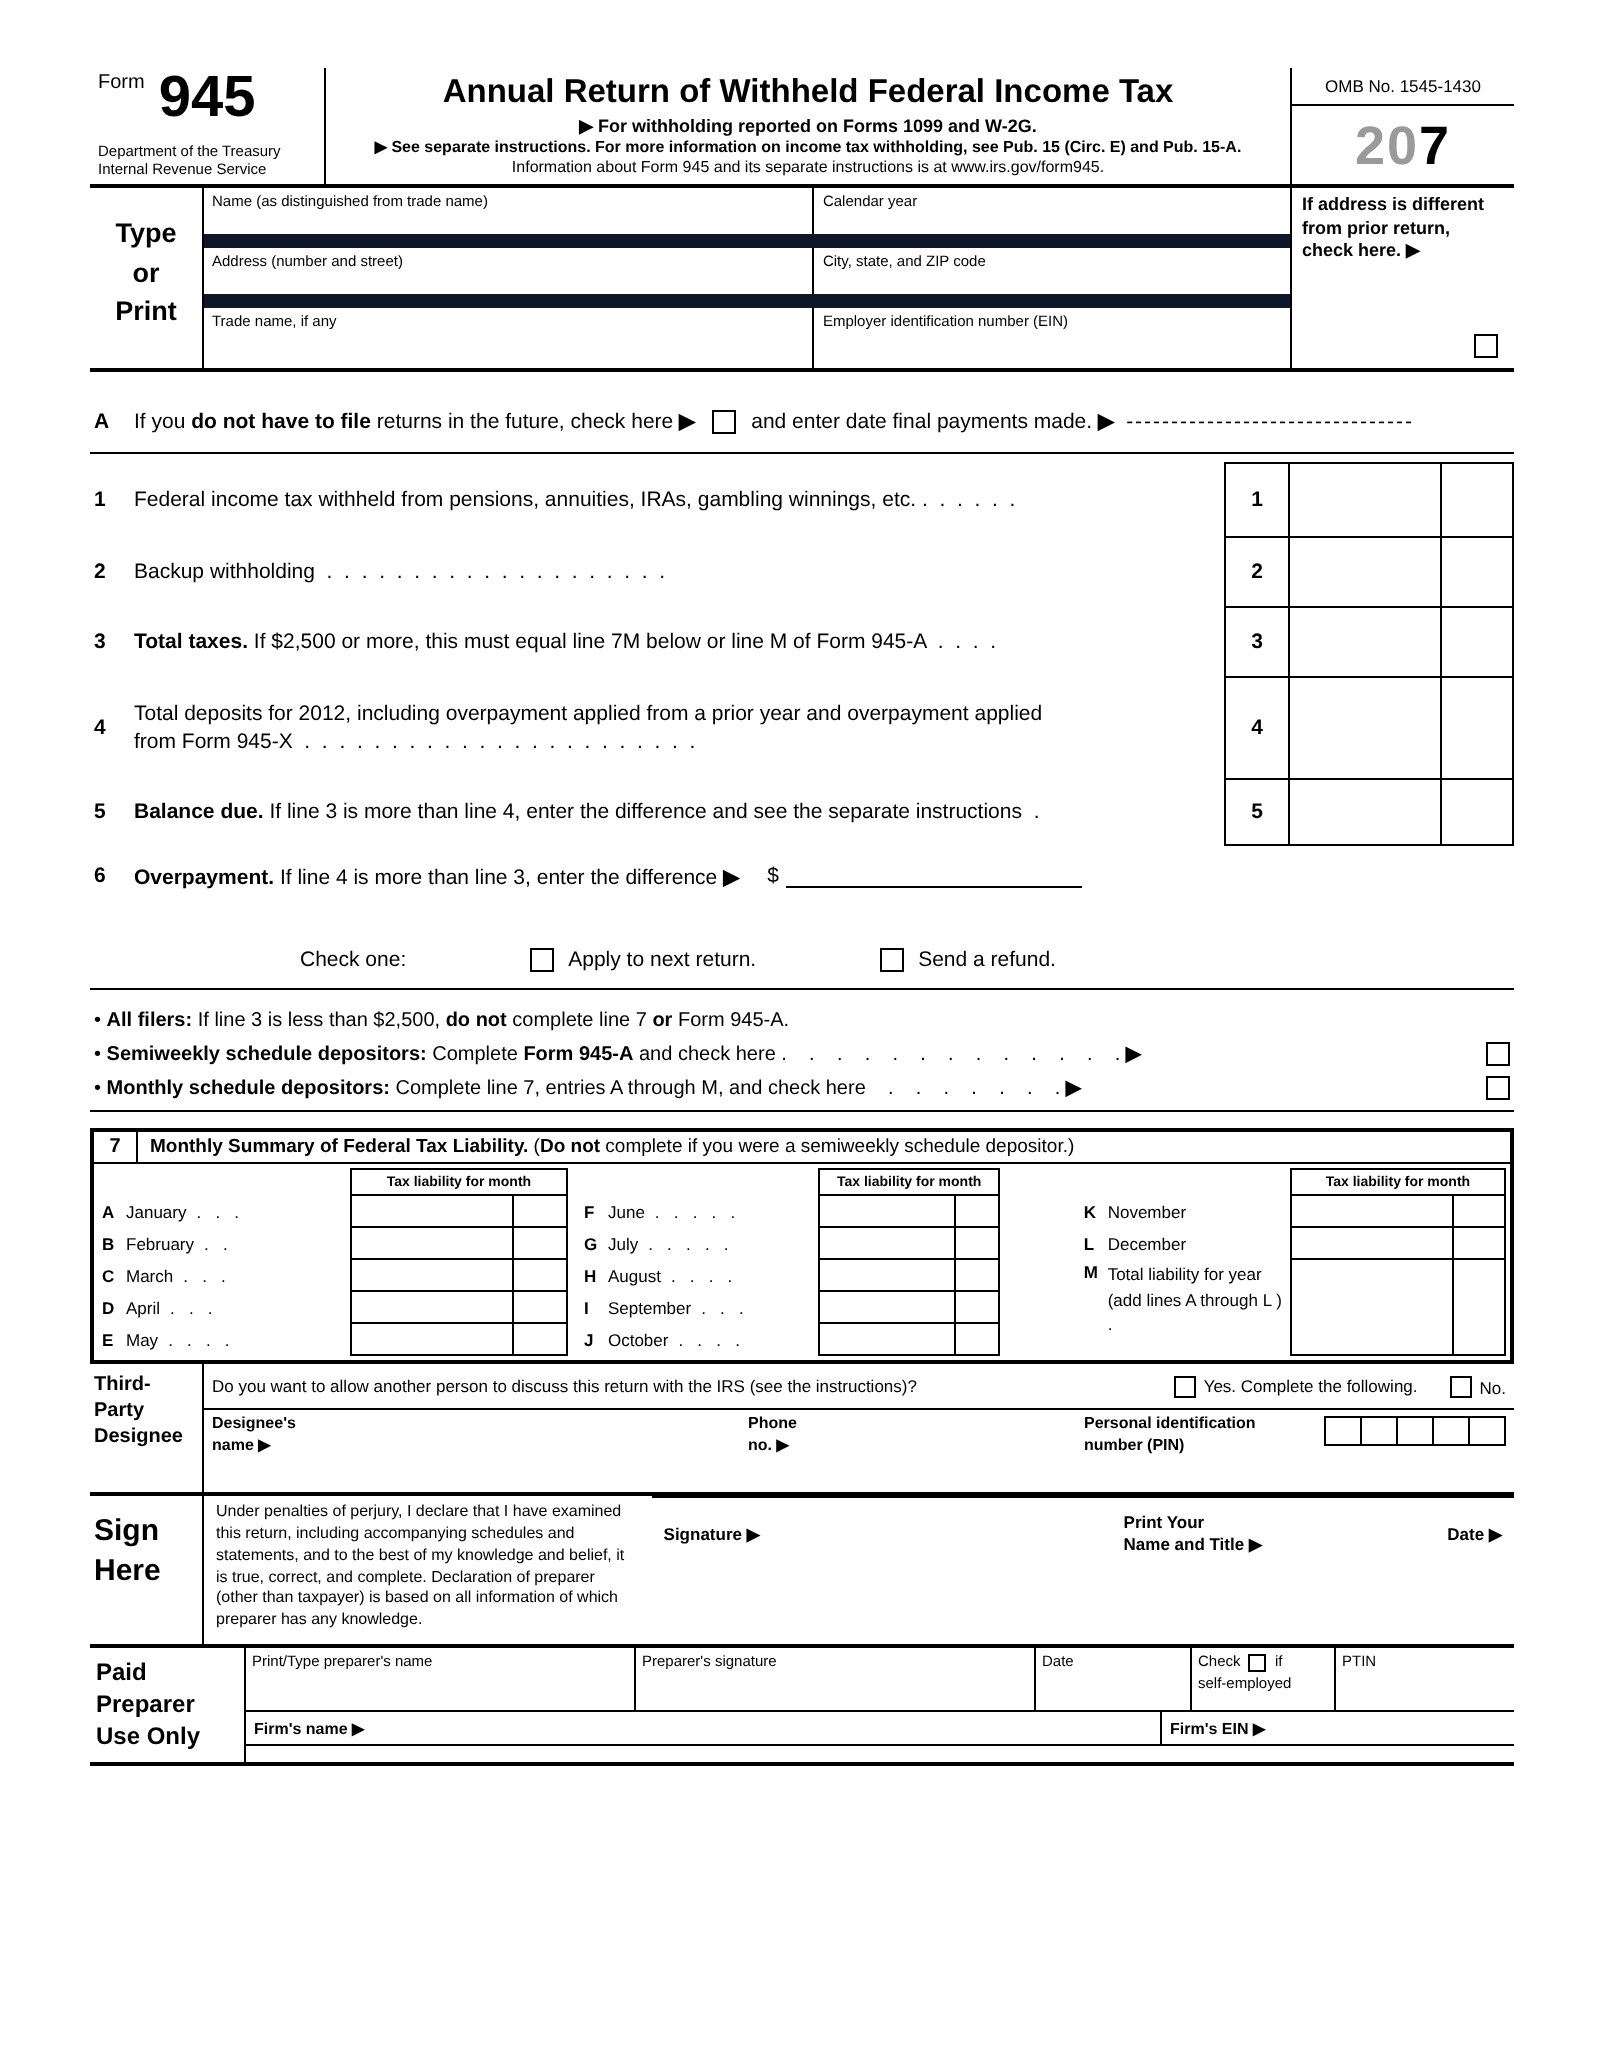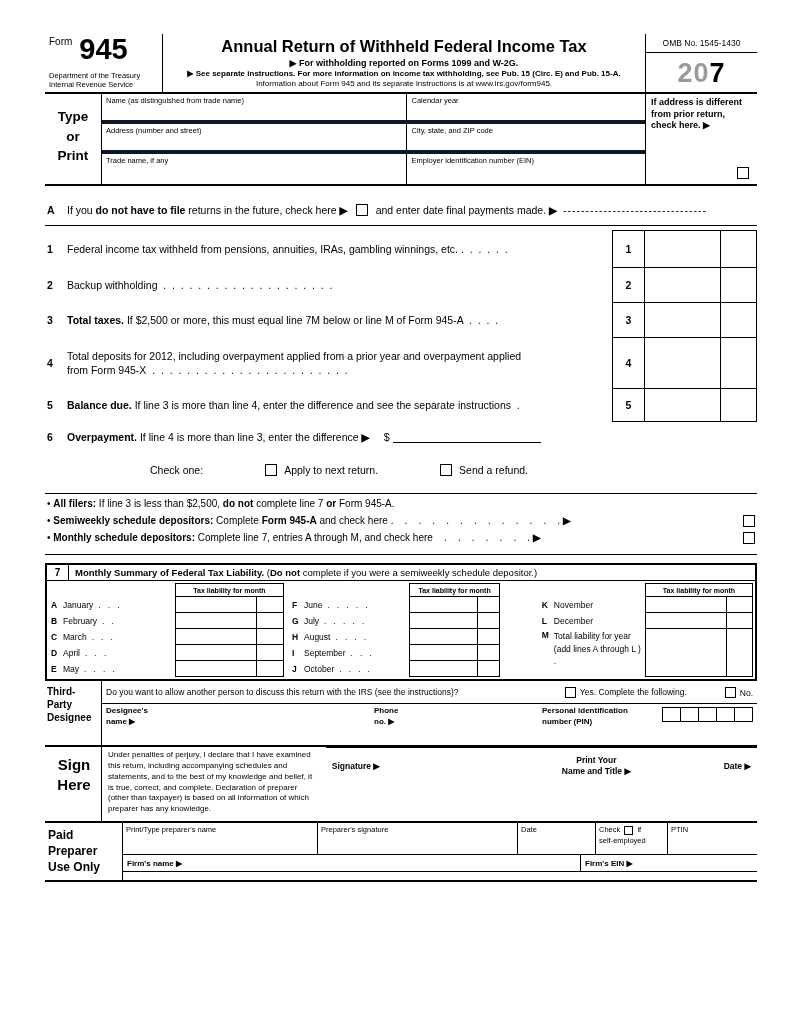--- a/index.html
+++ b/index.html
@@ -19,21 +19,21 @@
   .sub3 { font-size:8px; margin-top:1px; }
   .h-right { width:112px; border-left:1px solid #000; text-align:center; }
   .omb { font-size:8.5px; padding:4px 2px; border-bottom:1px solid #000; }
   .year { font-size:27px; font-weight:bold; padding-top:5px; letter-spacing:1px; }
   .y-light { color:#9a9a9a; }
 
   
   .entity { display:flex; border-bottom:2px solid #000; }
   .e-side { width:57px; border-right:1px solid #000; text-align:center; font-weight:bold; font-size:13.5px; padding-top:13px; line-height:1.45; }
   .e-grid { flex:1; display:flex; flex-direction:column; }
-  .e-row { display:flex; height:30px; border-bottom:4px solid #0f172a; }
+  .e-row { display:flex; height:30px; border-bottom:7px solid #0f172a; }
   .e-row:last-child { border-bottom:none; }
   .e-left { flex:1.55; border-right:1px solid #000; }
   .e-right { flex:1.2; }
   .e-cell { padding:2px 4px; }
   .lbl { font-size:7.5px; display:block; }
   .e-note { width:112px; border-left:1px solid #000; padding:3px 5px; font-size:9px; font-weight:bold; position:relative; line-height:1.25; }
   .e-note .cb { position:absolute; right:8px; bottom:5px; }
 
   
   .cb { display:inline-block; width:12px; height:12px; border:1px solid #000; vertical-align:middle; background:#fff; flex:none; }
@@ -50,28 +50,28 @@
   .tax-row + .tax-row { margin-top:-1px; }
   .t-num { width:22px; font-weight:bold; font-size:10.5px; padding-left:2px; align-self:center; }
   .t-text { flex:1; font-size:10.5px; padding-right:8px; white-space:pre-wrap; line-height:1.35; }
   .t-boxnum { width:33px; border:1px solid #000; align-self:stretch; display:flex; align-items:center; justify-content:center; font-weight:bold; font-size:10.5px; flex:none; }
   .t-amount { width:112px; border:1px solid #000; border-left:none; align-self:stretch; position:relative; flex:none; }
   .t-amount::after { content:""; position:absolute; top:0; bottom:0; right:35px; border-left:1px solid #000; }
   .t-text6 { flex:1; font-size:10.5px; display:flex; align-items:center; }
   .dollar { margin-left:14px; }
   .sig-line { display:inline-block; width:148px; border-bottom:1px solid #000; height:12px; margin-left:4px; }
 
-  .check-one-row { display:flex; align-items:center; font-size:10.5px; height:30px; margin-top:2px; }
+  .check-one-row { display:flex; align-items:flex-end; font-size:10.5px; height:30px; margin-top:2px; }
   .co-label { margin-left:105px; }
   .check-one-row .cb { margin:0 7px 0 62px; }
   .check-one-row .cb + span { }
 
   
   .bullets { border-top:1px solid #000; border-bottom:1px solid #000; margin-top:8px; padding:4px 0 5px; }
-  .bullet-row { display:flex; align-items:flex-start; font-size:10px; height:17px; padding-left:2px; }
+  .bullet-row { display:flex; align-items:flex-end; font-size:10px; height:17px; padding-left:2px; }
   .b-text { white-space:pre-wrap; }
   .bullet-row .cb { margin-left:auto; margin-right:2px; width:12px; height:12px; }
 
   
   .monthly { border:2px solid #000; margin-top:8px; }
   .m-header { display:flex; border-bottom:1px solid #000; height:16px; align-items:center; }
   .m-num { width:22px; text-align:center; font-weight:bold; font-size:10px; border-right:1px solid #000; align-self:stretch; line-height:15px; }
   .m-title { font-size:9.5px; padding-left:6px; white-space:pre; }
   .m-body { display:flex; padding:2px 2px 2px 4px; }
   .m-labels { display:flex; flex-direction:column; }
@@ -88,38 +88,38 @@
   .m-acell.tall { height:48px; }
   .g2pad { padding-left:8px; }
 
   
   .designee { display:flex; border-bottom:2px solid #000; }
   .d-side { width:57px; border-right:1px solid #000; font-weight:bold; font-size:10px; padding:4px 2px; line-height:1.3; }
   .d-main { flex:1; }
   .d-q-row { display:flex; align-items:center; height:22px; font-size:8.5px; padding:0 4px; }
   .d-q { flex:1; }
   .d-q-row .cb { width:11px; height:11px; margin-right:4px; }
-  .d-no-group { margin-left:38px; display:flex; align-items:flex-end; }
+  .d-no-group { margin-left:16px; display:flex; align-items:flex-end; }
   .d-fields-row { display:flex; border-top:1px solid #000; height:42px; padding:2px 4px; }
   .d-f { font-size:8px; font-weight:bold; white-space:pre-line; line-height:1.3; }
   .d-f1 { width:268px; }
   .d-f2 { width:168px; }
   .d-f3 { flex:1; display:flex; justify-content:space-between; }
   .pin-boxes { display:flex; margin-top:1px; }
   .pin-box { width:19px; height:15px; border:1px solid #000; margin-left:-1px; }
   .pin-box:first-child { margin-left:0; }
 
   
   .sign { display:flex; border-bottom:2px solid #000; }
-  .s-side { width:57px; border-right:1px solid #000; font-weight:bold; font-size:15px; padding-top:8px; padding-left:2px; line-height:1.3;text-align:center; }
+  .s-side { width:57px; border-right:1px solid #000; font-weight:bold; font-size:15px; padding-top:8px; padding-left:2px; line-height:1.3; }
   .s-main { flex:1; display:flex; flex-direction:row; }
   .s-perjury { font-size:8px; padding:3px 6px 6px; line-height:1.35; flex:1; }
   .s-sig-row { display:flex; align-items:center; border-top:1px solid #000; height:36px; font-size:8.5px; font-weight:bold; padding:0 6px; }
   .s-sig-label { width:230px; }
-  .s-print { flex:1; text-align:center; line-height:1.25; }
+  .s-print { flex:1; line-height:1.25; }
   .s-date { width:120px; text-align:right; padding-left:40px; }
 
   
   .prep { display:flex; border-bottom:2px solid #000; }
   .p-side { width:78px; border-right:1px solid #000; font-weight:bold; font-size:12px; padding:4px 3px; line-height:1.35; }
   .p-main { flex:1; display:flex; flex-direction:column; }
   .p-row1 { display:flex; height:32px; border-bottom:1px solid #000; }
   .p-row1 > div { border-right:1px solid #000; padding:2px 3px; }
   .p-row1 > div:last-child { border-right:none; }
   .p-c1 { width:195px; }

